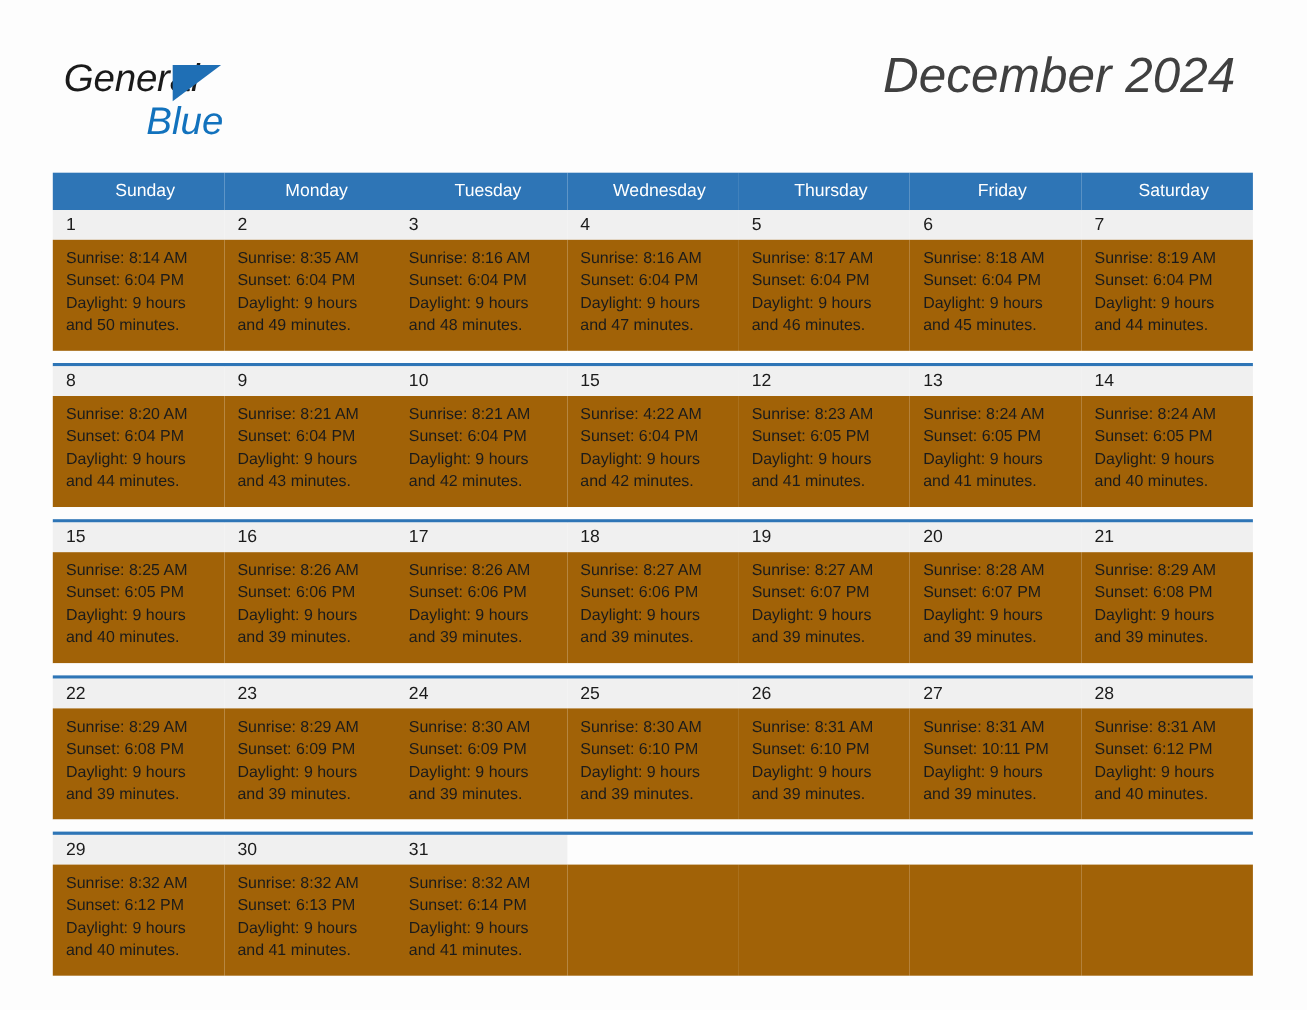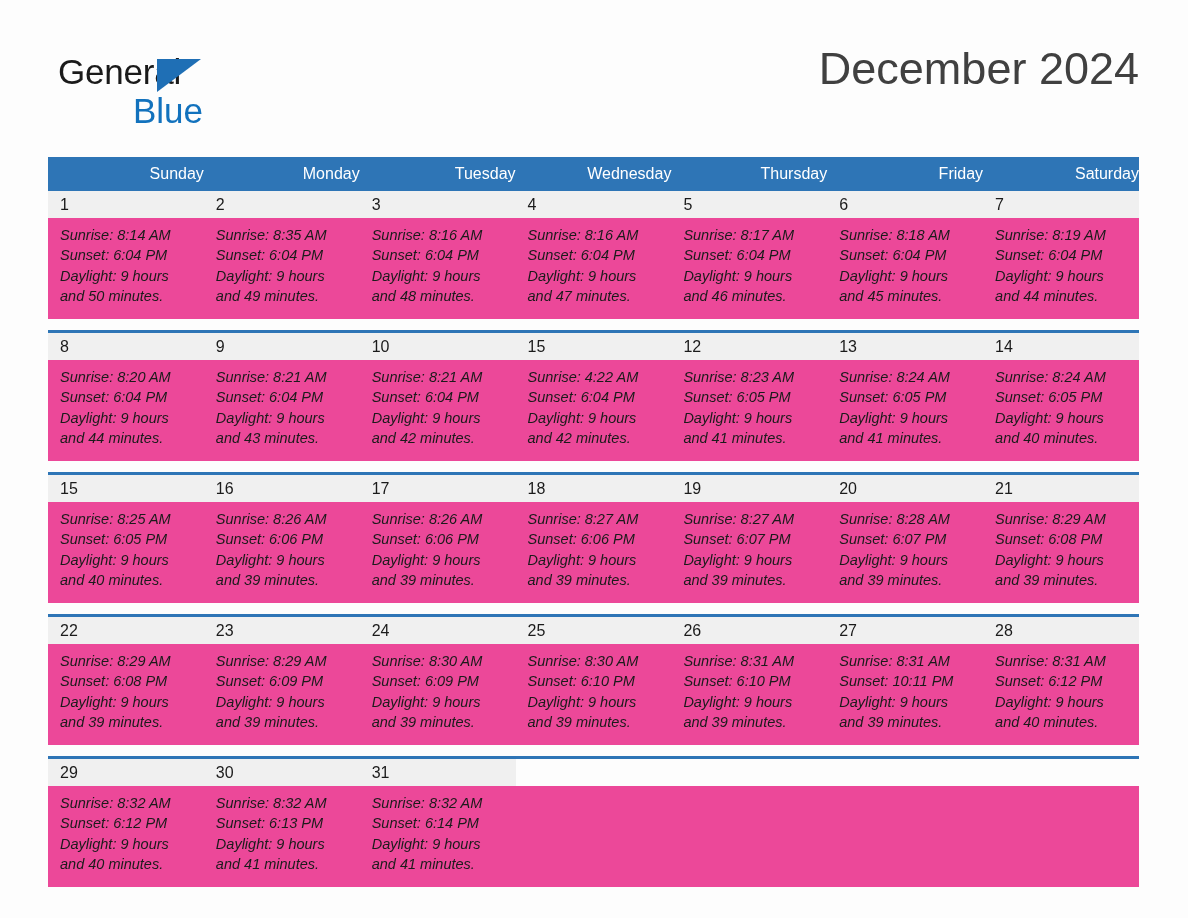--- a/index.html
+++ b/index.html
@@ -13,22 +13,23 @@
   .page {
     position: relative;
     width: 1188px; height: 918px;
     background: #fdfdfd;
     overflow: hidden;
   }
 
   
   .top {
     position: absolute;
-    left: 48px; top: 40px; right: 49px;
+    left: 48px; top: 40px; right: 65px;
     height: 106px;
+    font-style: italic;
   }
   .brand {
     position: absolute;
     left: 10px; top: 10px;
     width: 260px; height: 86px;
   }
   .brand-general {
     position: absolute;
     left: 0; top: 0;
     font-size: 35px;
@@ -83,21 +84,21 @@
     border-collapse: collapse;
     table-layout: fixed;
   }
   .cal col { width: 155.857px; }
 
   thead th {
     background: #2e75b6;
     color: #ffffff;
     font-size: 16px;
     font-weight: 400;
-    text-align: right;
+    text-align: center;
     padding: 7px 0 8px 12px;
     height: 34px;
     vertical-align: middle;
     border: none;
   }
 
   tbody tr.week-sep td {
     height: 3px;
     padding: 0;
     background: #2e75b6;
@@ -119,26 +120,25 @@
     padding: 3px 0 2px 12px;
     font-size: 16px;
     color: #1b1b1b;
     vertical-align: top;
     line-height: 22px;
     border: none;
   }
   td.daynum.blank { background: #fdfdfd; }
 
   td.info {
-    background: #ec4899;
+    background: #a16207;
     height: 101px;
     padding: 7px 10px 0 12px;
     vertical-align: top;
     border: none;
-    font-style: italic;
   }
   td.info .line {
     font-size: 14.5px;
     color: #1b1b1b;
     line-height: 20.3px;
     white-space: nowrap;
   }
 </style>
 </head>
 <body>

